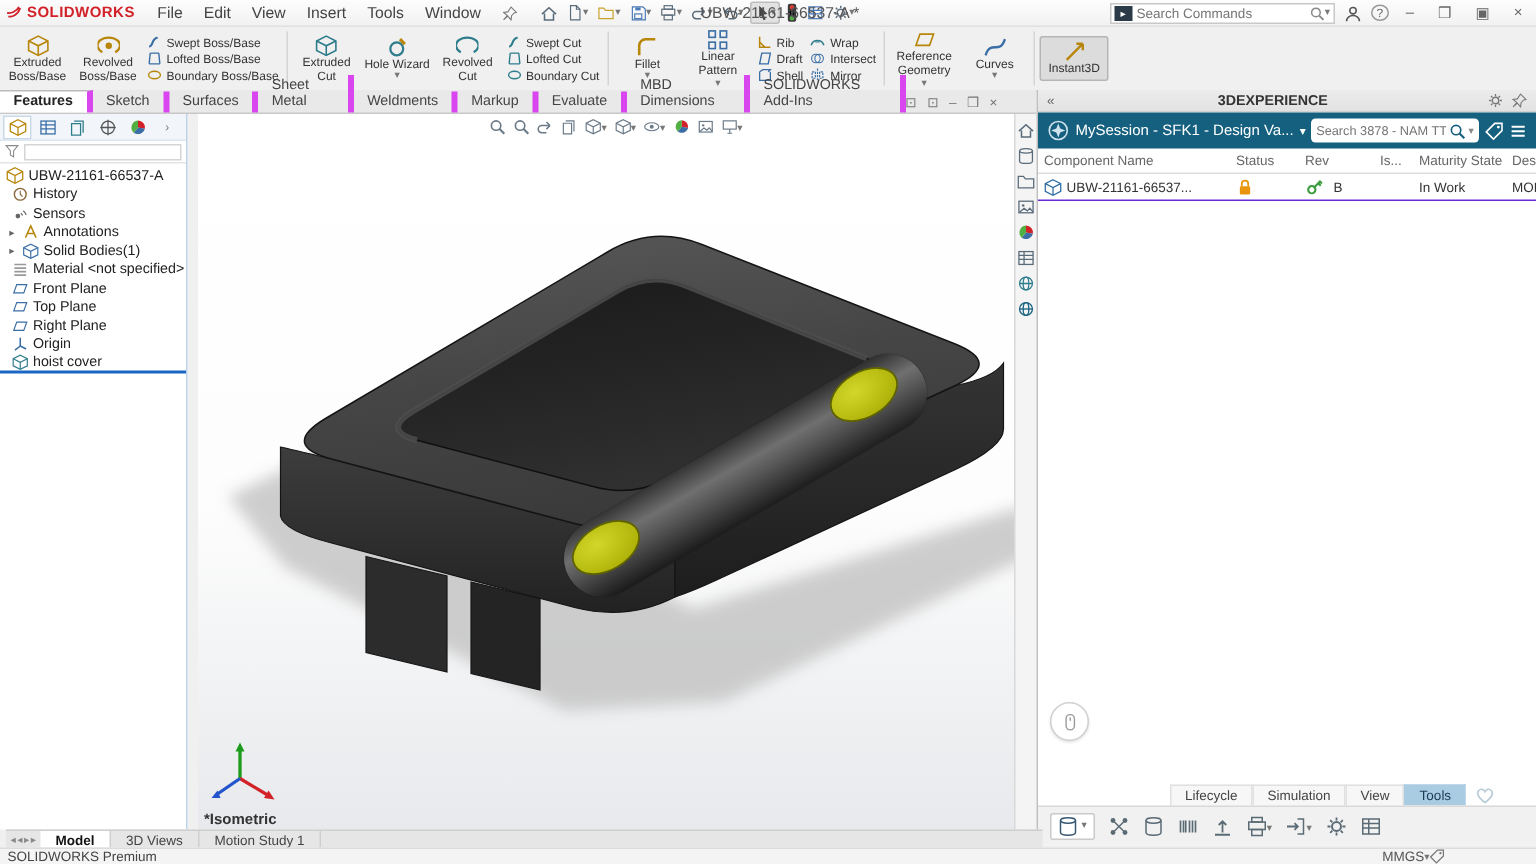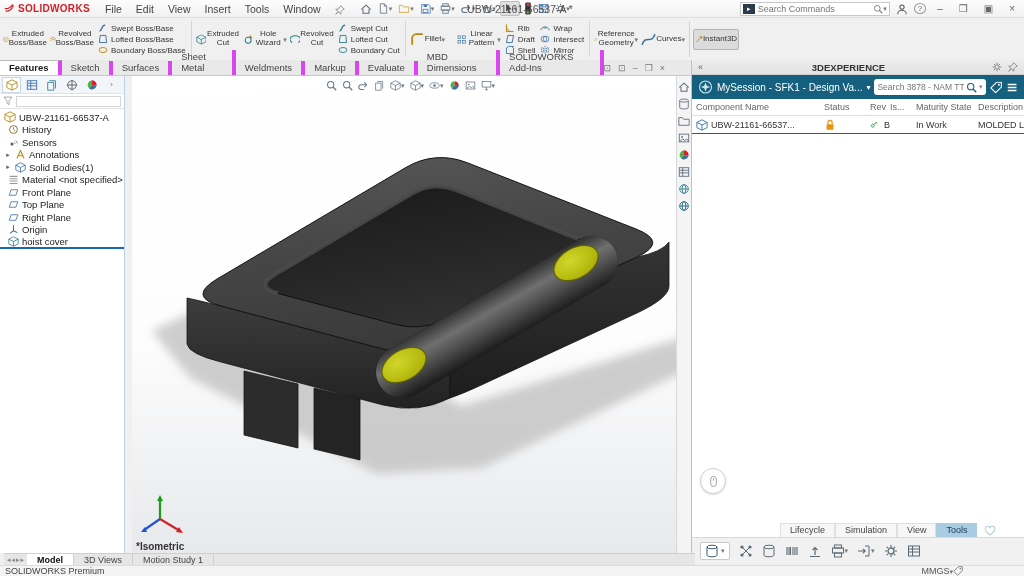--- a/index.html
+++ b/index.html
@@ -19,21 +19,21 @@
   #doc-title { position:absolute; left:16px; right:0; text-align:center; font-size:10.5px; color:#555; pointer-events:none; }
   #tb-right { margin-left:auto; display:flex; align-items:center; gap:6px; padding-right:4px; }
   #cmd-search { display:flex; align-items:center; border:1px solid #c8c8c8; background:#fff; height:14px; width:150px; padding:0 2px; }
   #cmd-search .chip { width:12px; height:10px; background:#2b3a49; color:#fff; font-size:7px; display:flex; align-items:center; justify-content:center; margin-right:3px; }
   #cmd-search input { border:none; outline:none; flex:1; font-size:9px; color:#999; width:80px; font-family:"Liberation Sans",sans-serif; }
   .winbtn { font-size:10px; color:#666; padding:0 5px; }
 
   
   #ribbon { position:absolute; left:0; top:18px; width:1024px; height:42px; background:#f0f0f0; display:flex; align-items:stretch; padding:1px 2px; }
   .rgroup { display:flex; align-items:center; gap:1px; }
-  .bigbtn { display:flex; align-items:center; justify-content:flex-start; width:46px; padding:2px 1px; font-size:8px; line-height:1.1; text-align:center; color:#333; border-radius:2px; }
+  .bigbtn { display:flex; flex-direction:column; align-items:center; justify-content:flex-start; width:46px; padding:2px 1px; font-size:8px; line-height:1.1; text-align:center; color:#333; border-radius:2px; }
   .bigbtn.active { background:#dcdcdc; border:1px solid #b5b5b5; }
   .stack { display:flex; flex-direction:column; justify-content:center; gap:1px; }
   .smallbtn { display:flex; align-items:center; gap:3px; font-size:8px; color:#333; padding:0 2px; white-space:nowrap; }
   .gold { color:#b8860b; } .blue { color:#3a6ea5; } .teal { color:#2e7d8c; }
 
   
   #tabrow { position:absolute; left:0; top:60px; width:691px; height:16px; background:#e9e9e9; border-bottom:1px solid #c8c8c8; display:flex; align-items:flex-end; }
   .ctab { font-size:9.5px; padding:1px 9px 2px; border-right:4px solid #d946ef; color:#444; }
   .ctab.active { background:#fff; font-weight:bold; color:#222; border-top:1px solid #bbb; }
   #docwin-ctl { margin-left:auto; display:flex; gap:7px; padding:0 26px 2px 0; color:#777; font-size:9px; }
@@ -64,21 +64,21 @@
   #rightpanel { position:absolute; left:691px; top:60px; width:333px; height:503px; background:#fff; border-left:1px solid #c0c0c0; display:flex; flex-direction:column; }
   #rp-header { height:15px; background:linear-gradient(#ececec,#e2e2e2); border-bottom:1px solid #d0d0d0; display:flex; align-items:center; font-size:9px; color:#333; }
   #rp-header .title { flex:1; text-align:center; font-weight:bold; font-size:9.5px; }
   #rp-bluebar { height:24px; background:#15607f; display:flex; align-items:center; gap:4px; padding:0 6px; color:#fff; }
   #rp-session { display:flex; align-items:center; gap:4px; font-size:10px; color:#fff; white-space:nowrap; }
   #rp-search { display:flex; align-items:center; background:#fff; border-radius:3px; height:16px; width:118px; padding:0 3px; gap:2px; color:#15607f; }
   #rp-search input { border:none; outline:none; flex:1; width:60px; font-size:8.5px; color:#999; font-family:"Liberation Sans",sans-serif; }
   #rp-table-head { display:flex; align-items:center; height:17px; border-bottom:1px solid #ddd; font-size:9px; color:#666; padding-left:4px; }
   #rp-row { display:flex; align-items:center; height:18px; font-size:9px; color:#333; padding-left:4px; border-bottom:1px solid #6d28d9; }
   .col-name { width:128px; display:flex; align-items:center; gap:3px; }
-  .col-status { width:46px; } .col-rev { width:20px; } .col-is { width:26px; } .col-mat { width:62px; } .col-desc { flex:1; white-space:nowrap; overflow:hidden; }
+  .col-status { width:46px; } .col-rev { width:50px; } .col-is { width:26px; } .col-mat { width:62px; } .col-desc { flex:1; white-space:nowrap; overflow:hidden; }
   #rp-body { flex:1; position:relative; background:#fff; }
   #rp-float { position:absolute; left:8px; bottom:28px; width:26px; height:26px; border-radius:50%; background:#fff; border:1px solid #d0d0d0; display:flex; align-items:center; justify-content:center; color:#9a9a9a; box-shadow:0 1px 2px rgba(0,0,0,.12); }
   #rp-tabs { display:flex; align-items:flex-end; justify-content:flex-start; padding-left:88px; gap:0; height:15px; background:#fff; }
   .rptab { font-size:9px; color:#444; padding:1px 9px 2px; border:1px solid #e0e0e0; border-bottom:none; background:#f7f7f7; }
   .rptab.active { background:#a9cce3; color:#1a3a52; border-color:#a9cce3; }
   #rp-heart { margin-left:6px; color:#b9cdd9; align-self:center; }
   #rp-toolbar { height:26px; background:#f1f1f1; border-top:1px solid #d9d9d9; display:flex; align-items:center; gap:9px; padding:0 8px; color:#5a6b75; }
   #rp-toolbar .raised { background:#fff; border:1px solid #c9c9c9; border-radius:2px; padding:1px 4px; display:flex; align-items:center; gap:2px; }
 
   

